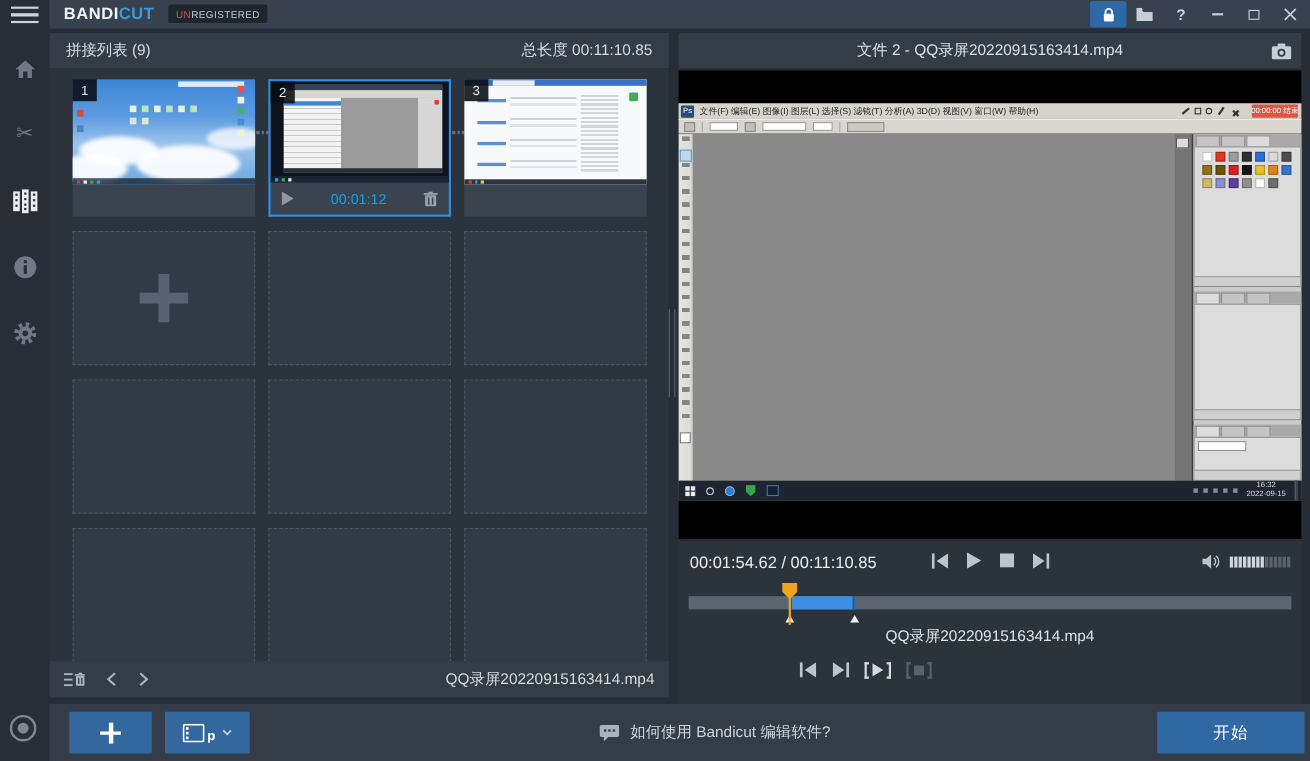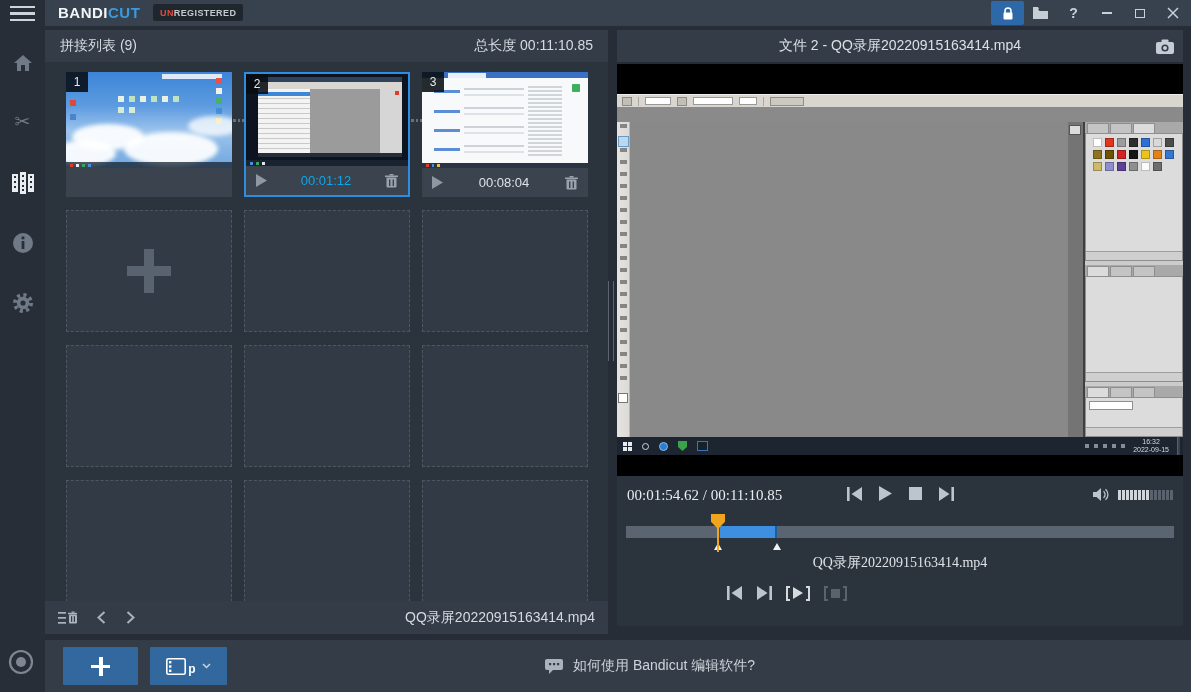--- a/index.html
+++ b/index.html
@@ -9,21 +9,21 @@
 
   
   #topbar{position:absolute;left:45px;top:0;width:1146px;height:26px;background:#37424e;}
   #sidebar{position:absolute;left:0;top:0;width:45px;height:692px;background:#272e38;}
   .hamb{position:absolute;left:10px;top:6px;width:25px;height:15px;display:flex;flex-direction:column;justify-content:space-between;cursor:pointer;}
   .hamb span{display:block;height:2.4px;background:#cdd4db;}
   .logo{position:absolute;left:13px;top:4px;font-size:15px;font-weight:bold;letter-spacing:.5px;}
   .logo .l1{color:#f2f5f8;}
   .logo .l2{color:#3a9ae0;}
   .unreg{position:absolute;left:108px;top:4px;height:17px;background:#20262e;border-radius:2px;
-         padding:0 7px;display:flex;align-items:center;font-size:9px;font-weight:bold;letter-spacing:.4px;}
+         padding:0 7px;display:flex;align-items:center;font-size:9px;font-weight:normal;letter-spacing:.4px;}
   .unreg .un{color:#e04c3c;}
   .unreg .rest{color:#c3c9cf;}
   .winbtns{position:absolute;right:2px;top:0;height:26px;display:flex;align-items:center;}
   .wbtn{width:33px;height:24px;display:flex;align-items:center;justify-content:center;cursor:pointer;}
   .wbtn.lock{background:#2d69a8;border-radius:2px;}
   .wbtn .q{color:#c9d0d7;font-size:14px;font-weight:bold;}
   .minbar{width:10px;height:2px;background:#c9d0d7;}
   .maxbox{width:10px;height:9px;border:1.6px solid #c9d0d7;}
 
   
@@ -145,21 +145,21 @@
   .tb-search{width:7px;height:7px;border:1.4px solid #cdd3d9;border-radius:50%;}
   .tb-globe{width:9px;height:9px;border-radius:50%;background:#2a7fd4;border:1px solid #8fb8e2;}
   .tb-shield{width:9px;height:10px;background:#3aa24a;clip-path:polygon(0 0,100% 0,100% 60%,50% 100%,0 60%);}
   .tb-ps{width:11px;height:10px;background:#14222e;border:1px solid #3d74b8;}
   .tright{margin-left:auto;display:flex;align-items:center;gap:5px;padding-right:3px;}
   .tright i{width:4px;height:4px;background:#97a1ab;display:block;opacity:.85;}
   .clock{font-size:7px;line-height:8px;color:#d3dae1;text-align:center;margin:0 3px;}
   .sliver{width:3px;height:18px;background:#39424e;border-left:1px solid #55606c;}
 
   
-  #rightbody{position:absolute;left:617px;top:476px;width:566px;height:150px;background:#2b333d;font-family:Liberation Serif, serif;}
+  #rightbody{position:absolute;left:617px;top:492px;width:566px;height:150px;background:#2b333d;}
   .ctl-time{position:absolute;left:10px;top:11px;font-size:15px;color:#e9edf0;}
   .transport{position:absolute;left:0;right:0;top:10px;display:flex;justify-content:center;gap:17px;align-items:center;}
   .tbtn{cursor:pointer;display:flex;align-items:center;}
   .vol{position:absolute;right:10px;top:12px;display:flex;align-items:center;gap:7px;}
   .bars{display:flex;gap:1px;align-items:center;}
   .bars i{width:3px;height:10px;display:block;background:#cfd5da;}
   .bars i.dim{background:#59626d;}
   .track{position:absolute;left:9px;top:50px;width:548px;height:12px;background:#5b6572;cursor:pointer;}
   .seg{position:absolute;left:92px;top:0;width:59px;height:12px;background:#3e8fe1;
        border-left:2px solid #1c5d9d;border-right:2px solid #1c5d9d;cursor:pointer;}
@@ -397,37 +397,20 @@
           <div class="t3col"></div>
           <div class="t3icon"></div>
           <div class="t3task">
             <i style="background:#e03a2c;"></i>
               <i style="background:#4a90d8;"></i>
               <i style="background:#e8c23a;"></i>
           </div>
         </div>
       </div>
       <div class="num">3</div>
-      <div class="bar">
-        <span class="tbtn">
-          <svg width="11" height="13" viewBox="0 0 11 13">
-              <polygon points="0,0 11,6.5 0,13" fill="#8f98a2"></polygon>
-            </svg>
-        </span>
-        <span class="dur">00:08:04</span>
-        <span class="tbtn">
-          <svg width="13" height="14" viewBox="0 0 13 14">
-            <rect x="1.5" y="3.5" width="10" height="10" rx="1" fill="#9aa3ad"></rect>
-            <rect x="0" y="1.5" width="13" height="1.6" fill="#9aa3ad"></rect>
-            <rect x="4.5" y="0" width="4" height="1.5" fill="#9aa3ad"></rect>
-            <rect x="4" y="5.5" width="1.4" height="6.5" fill="#3a434e"></rect>
-              <rect x="7.6" y="5.5" width="1.4" height="6.5" fill="#3a434e"></rect>
-          </svg>
-        </span>
-      </div>
     </div>
 
     <div class="slot" style="left:21px;top:148px;">
       <div class="bigplus">
           <i class="h"></i>
           <i class="v"></i>
         </div>
     </div>
     <div class="slot" style="left:199px;top:148px;"></div>
     <div class="slot" style="left:377px;top:148px;"></div>
@@ -474,20 +457,33 @@
         <rect x="0" y="3" width="18" height="12" rx="2" fill="#c6cdd4"></rect>
         <rect x="5.5" y="0.5" width="7" height="3.5" rx="1" fill="#c6cdd4"></rect>
         <circle cx="9" cy="9" r="3.6" fill="#333c47"></circle>
           <circle cx="9" cy="9" r="2" fill="#c6cdd4"></circle>
       </svg>
     </span>
   </div>
 
   <div id="video">
     <div class="screen">
+      <div class="menubar">
+        <span class="pslogo">Ps</span>
+        <span class="menus">文件(F)  编辑(E)  图像(I)  图层(L)  选择(S)  滤镜(T)  分析(A)  3D(D)  视图(V)  窗口(W)  帮助(H)</span>
+        <span class="dt">
+          <i class="pen"></i>
+          <i class="sq"></i>
+          <i class="ci"></i>
+          <i class="sl"></i>
+          <i class="x1"></i>
+            <i class="x2"></i>
+        </span>
+        <span class="recbadge">00:00:00 结束</span>
+      </div>
       <div class="optionsbar">
         <span class="ob-sq"></span>
           <span class="ob-sep"></span>
         <span class="ob-field"></span>
           <span class="ob-sq"></span>
         <span class="ob-drop"></span>
           <span class="ob-field short"></span>
         <span class="ob-sep"></span>
           <span class="ob-btn"></span>
       </div>
@@ -692,15 +688,18 @@
     <div class="helpgroup">
       <svg width="18" height="15" viewBox="0 0 18 15">
         <rect x="0" y="0" width="18" height="11" rx="2" fill="#aab3bc"></rect>
         <polygon points="4,11 4,15 8,11" fill="#aab3bc"></polygon>
         <rect x="4" y="4" width="2.2" height="2.2" fill="#333c47"></rect>
           <rect x="8" y="4" width="2.2" height="2.2" fill="#333c47"></rect>
           <rect x="12" y="4" width="2.2" height="2.2" fill="#333c47"></rect>
       </svg>
       <span class="txt">如何使用 Bandicut 编辑软件?</span>
     </div>
+    <div class="bbtn startbtn">
+      <span>开始</span>
+    </div>
   </div>
 
 </div>
 
 </body></html>

